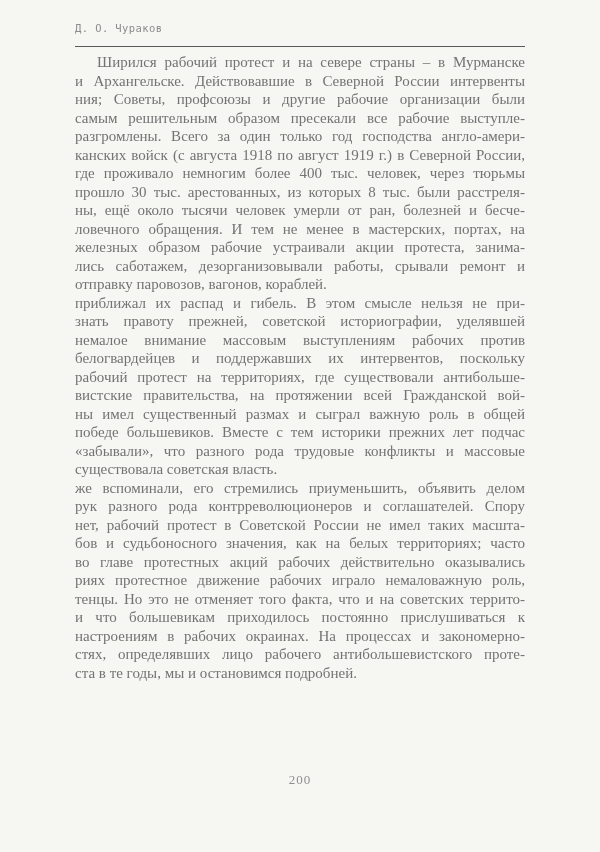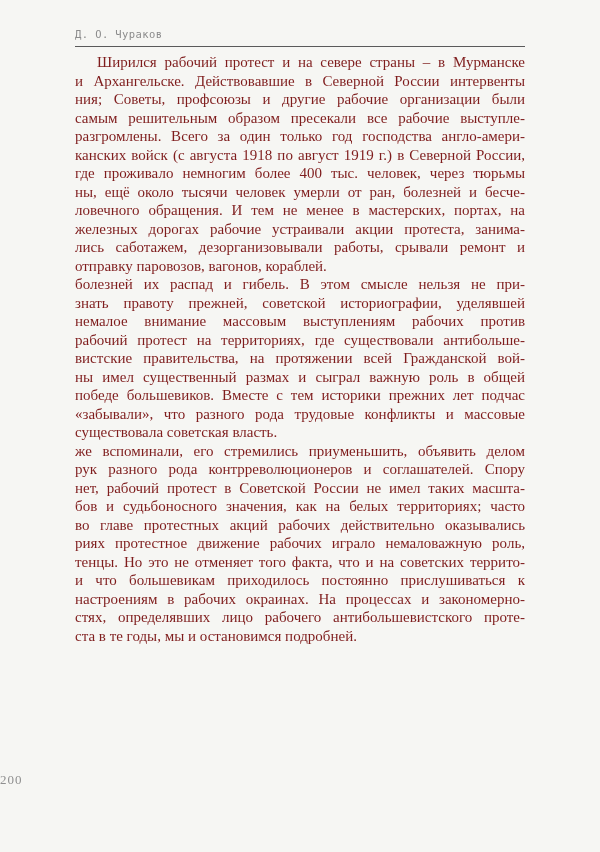--- a/index.html
+++ b/index.html
@@ -9,42 +9,42 @@
   .page {
     position: relative;
     width: 600px;
     height: 852px;
     background: #f6f6f3;
     overflow: hidden;
     font-family: "Liberation Serif", "DejaVu Serif", serif;
   }
   .running-header {
     position: absolute;
-    top: 28px;
+    top: 22px;
     left: 75px;
     width: 450px;
     font-family: "DejaVu Sans Mono", "Liberation Mono", monospace;
     font-size: 10.5px;
     letter-spacing: 0.4px;
     color: #8c8c8c;
   }
   .header-rule {
     position: absolute;
     top: 46px;
     left: 75px;
     width: 450px;
     height: 1px;
     background: #5a5a5a;
   }
   .text-body {
     position: absolute;
     top: 53px;
     left: 75px;
     width: 450px;
-    color: #7f1d1d;
+    color: #737373;
     font-size: 15px;
     line-height: 18.5px;
   }
   .paragraph {
     margin: 0;
   }
   .line {
     text-align: justify;
     text-align-last: justify;
     white-space: normal;
@@ -56,21 +56,21 @@
   }
   .line.last {
     text-align-last: left;
     font-family: Liberation Serif, serif;
   }
   .page-number {
     position: absolute;
     top: 772px;
     left: 0;
     width: 600px;
-    text-align: left;
+    text-align: center;
     font-size: 13px;
     color: #8f8f8f;
     letter-spacing: 1px;
   }
 </style>
 </head>
 <body>
 
 <div class="page">
   <div class="running-header">Д. О. Чураков</div>
@@ -78,30 +78,32 @@
 
   <div class="text-body">
       <div class="paragraph">
         <div class="line first">Ширился рабочий протест и на севере страны – в Мурманске</div>
         <div class="line">и Архангельске. Действовавшие в Северной России интервенты</div>
         <div class="line">ния; Советы, профсоюзы и другие рабочие организации были</div>
         <div class="line">самым решительным образом пресекали все рабочие выступле-</div>
         <div class="line">разгромлены. Всего за один только год господства англо-амери-</div>
         <div class="line">канских войск (с августа 1918 по август 1919 г.) в Северной России,</div>
         <div class="line">где проживало немногим более 400 тыс. человек, через тюрьмы</div>
+        <div class="line">прошло 30 тыс. арестованных, из которых 8 тыс. были расстреля-</div>
         <div class="line">ны, ещё около тысячи человек умерли от ран, болезней и бесче-</div>
         <div class="line">ловечного обращения. И тем не менее в мастерских, портах, на</div>
-        <div class="line">железных дорогах рабочие устраивали акции протеста, занима-</div>
+        <div class="line">железных образом рабочие устраивали акции протеста, занима-</div>
         <div class="line">лись саботажем, дезорганизовывали работы, срывали ремонт и</div>
         <div class="line last">отправку паровозов, вагонов, кораблей.</div>
       </div>
       <div class="paragraph">
-        <div class="line">болезней их распад и гибель. В этом смысле нельзя не при-</div>
+        <div class="line">приближал их распад и гибель. В этом смысле нельзя не при-</div>
         <div class="line">знать правоту прежней, советской историографии, уделявшей</div>
         <div class="line">немалое внимание массовым выступлениям рабочих против</div>
+        <div class="line">белогвардейцев и поддержавших их интервентов, поскольку</div>
         <div class="line">рабочий протест на территориях, где существовали антибольше-</div>
         <div class="line">вистские правительства, на протяжении всей Гражданской вой-</div>
         <div class="line">ны имел существенный размах и сыграл важную роль в общей</div>
         <div class="line">победе большевиков. Вместе с тем историки прежних лет подчас</div>
         <div class="line">«забывали», что разного рода трудовые конфликты и массовые</div>
         <div class="line last">существовала советская власть.</div>
       </div>
       <div class="paragraph">
         <div class="line">же вспоминали, его стремились приуменьшить, объявить делом</div>
         <div class="line">рук разного рода контрреволюционеров и соглашателей. Спору</div>

